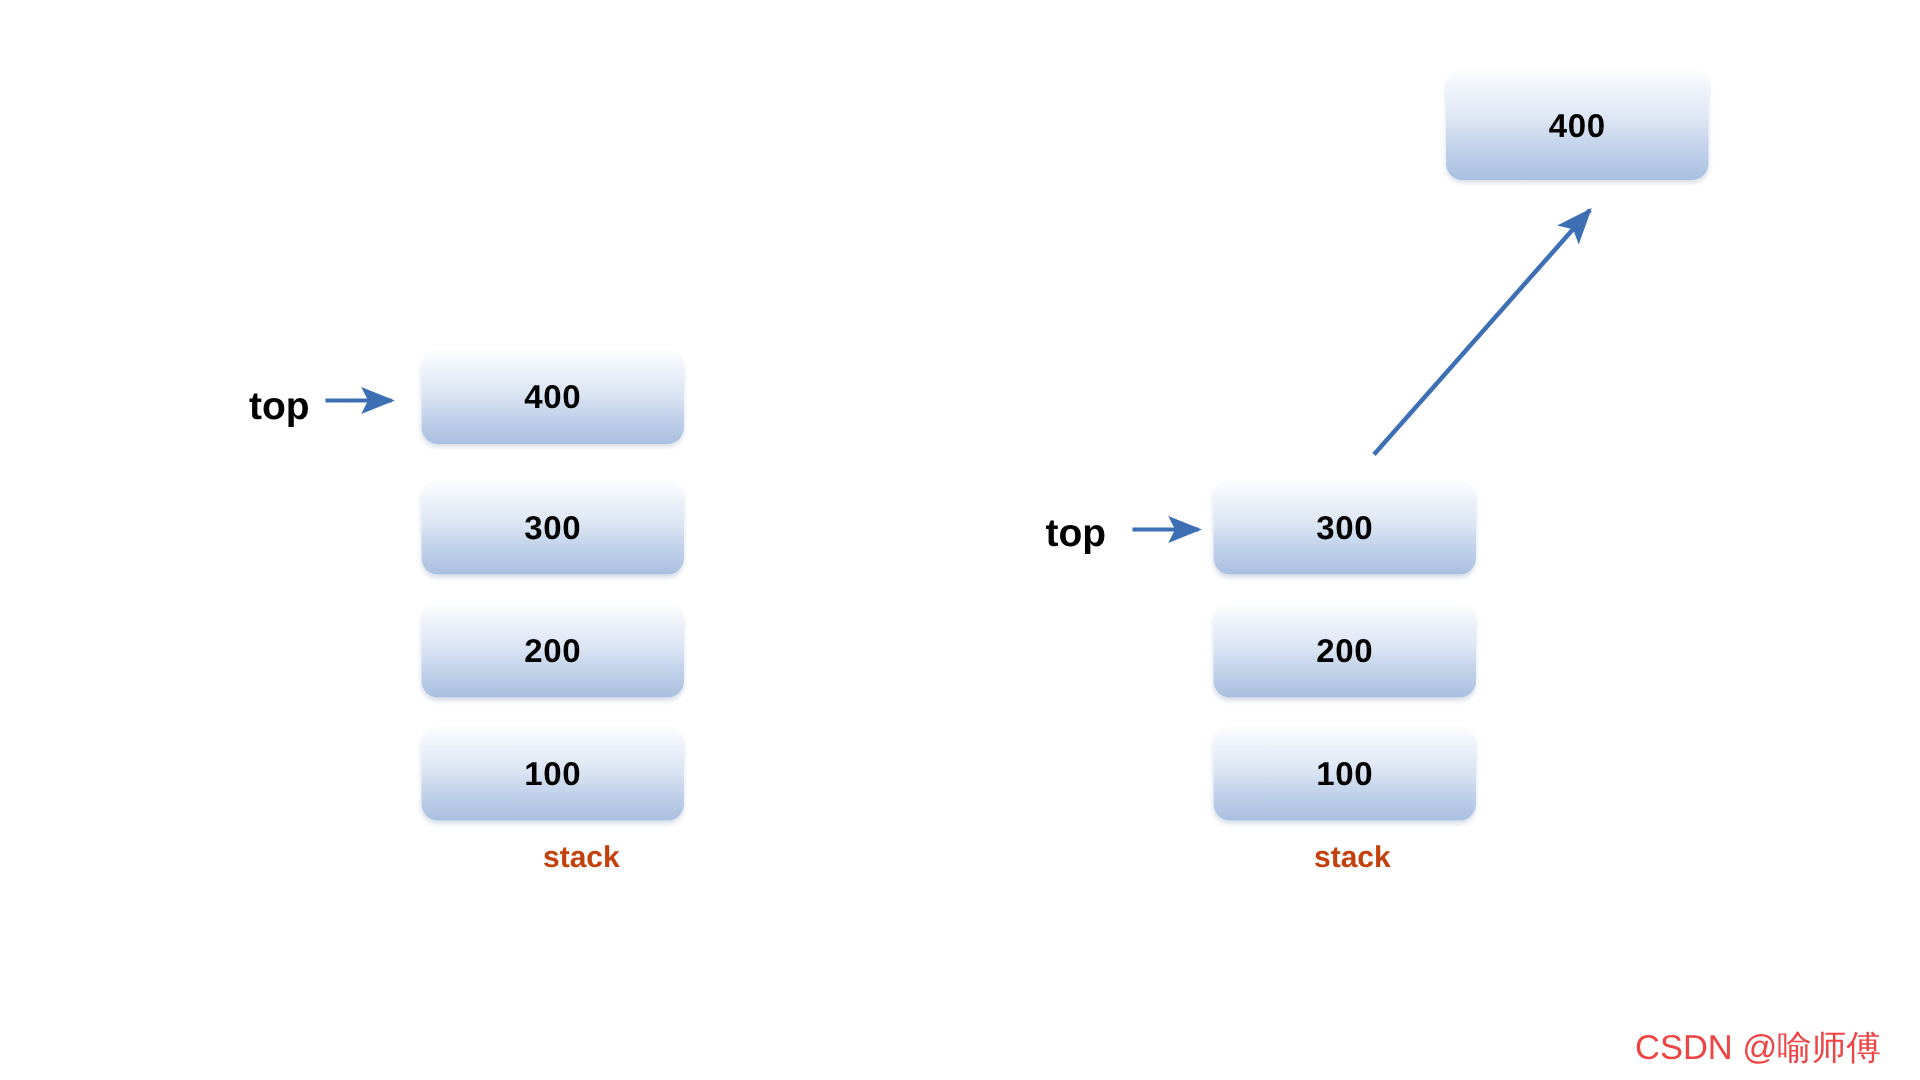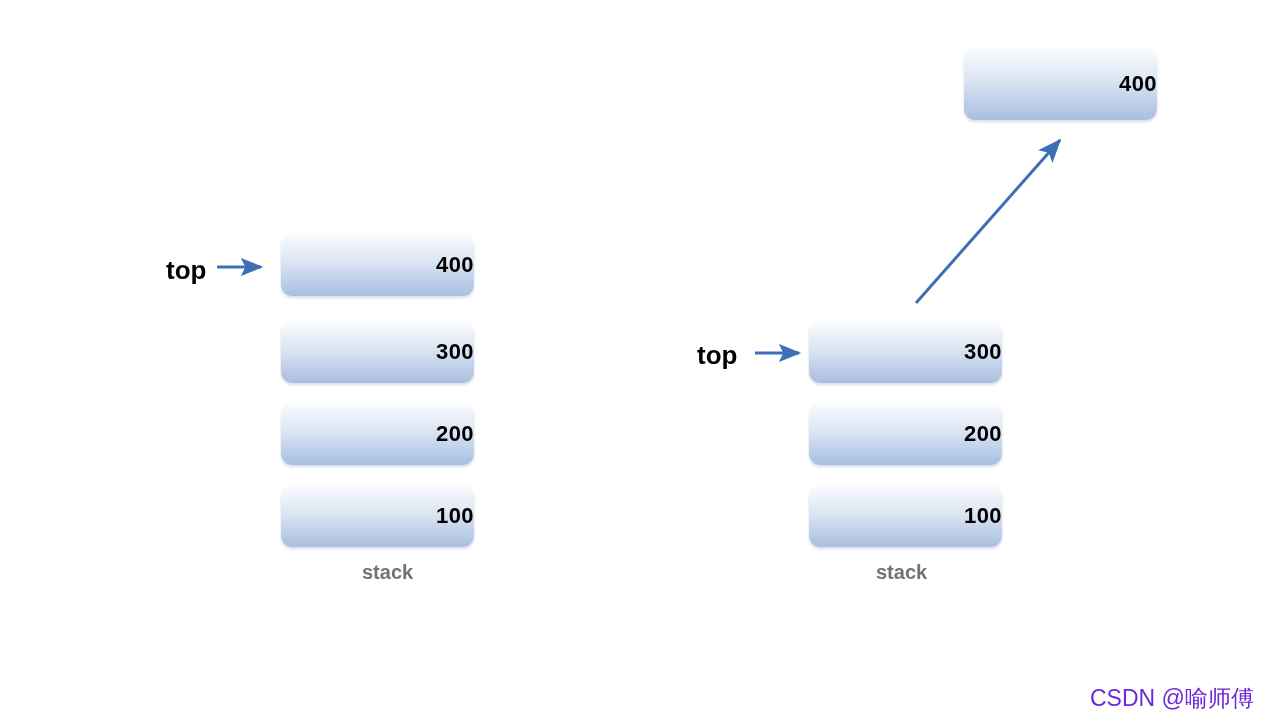--- a/index.html
+++ b/index.html
@@ -12,33 +12,33 @@
     width: 1280px;
     height: 720px;
     background: #ffffff;
     overflow: hidden;
     font-family: "Liberation Sans", sans-serif;
   }
 
   
   .cell {
     position: absolute;
-    width: 193px;
+    width: 175px;
     height: 62px;
     border-radius: 11px;
     background: linear-gradient(to bottom,
                 #fbfcfe 0%,
                 #f1f5fb 14%,
                 #dde6f4 44%,
                 #bfd0e9 74%,
                 #a9bfe0 100%);
     box-shadow: 0 2px 3px rgba(120,140,175,0.28);
     display: flex;
     align-items: center;
-    justify-content: flex-end;
+    justify-content: center;
   }
   .cell.tall {
     height: 73px;
   }
   .cell-label {
     font-size: 22px;
     font-weight: bold;
     color: #000000;
     letter-spacing: 0.4px;
     line-height: 1;
@@ -52,38 +52,38 @@
     font-weight: bold;
     color: #000000;
     white-space: nowrap;
     line-height: 1;
     user-select: none;
   }
   .caption {
     position: absolute;
     font-size: 20px;
     font-weight: bold;
-    color: #737373;
+    color: #c2410c;
     white-space: nowrap;
     line-height: 1;
     user-select: none;
     text-align: right;
   }
 
   
   .arrow-svg {
     position: absolute;
     overflow: visible;
   }
 
   
   .watermark {
     position: absolute;
     font-size: 23px;
-    color: #6d28d9;
+    color: #ef4444;
     white-space: nowrap;
     line-height: 1;
     user-select: none;
   }
 </style>
 </head>
 <body>
 
 <div id="canvas">
 

